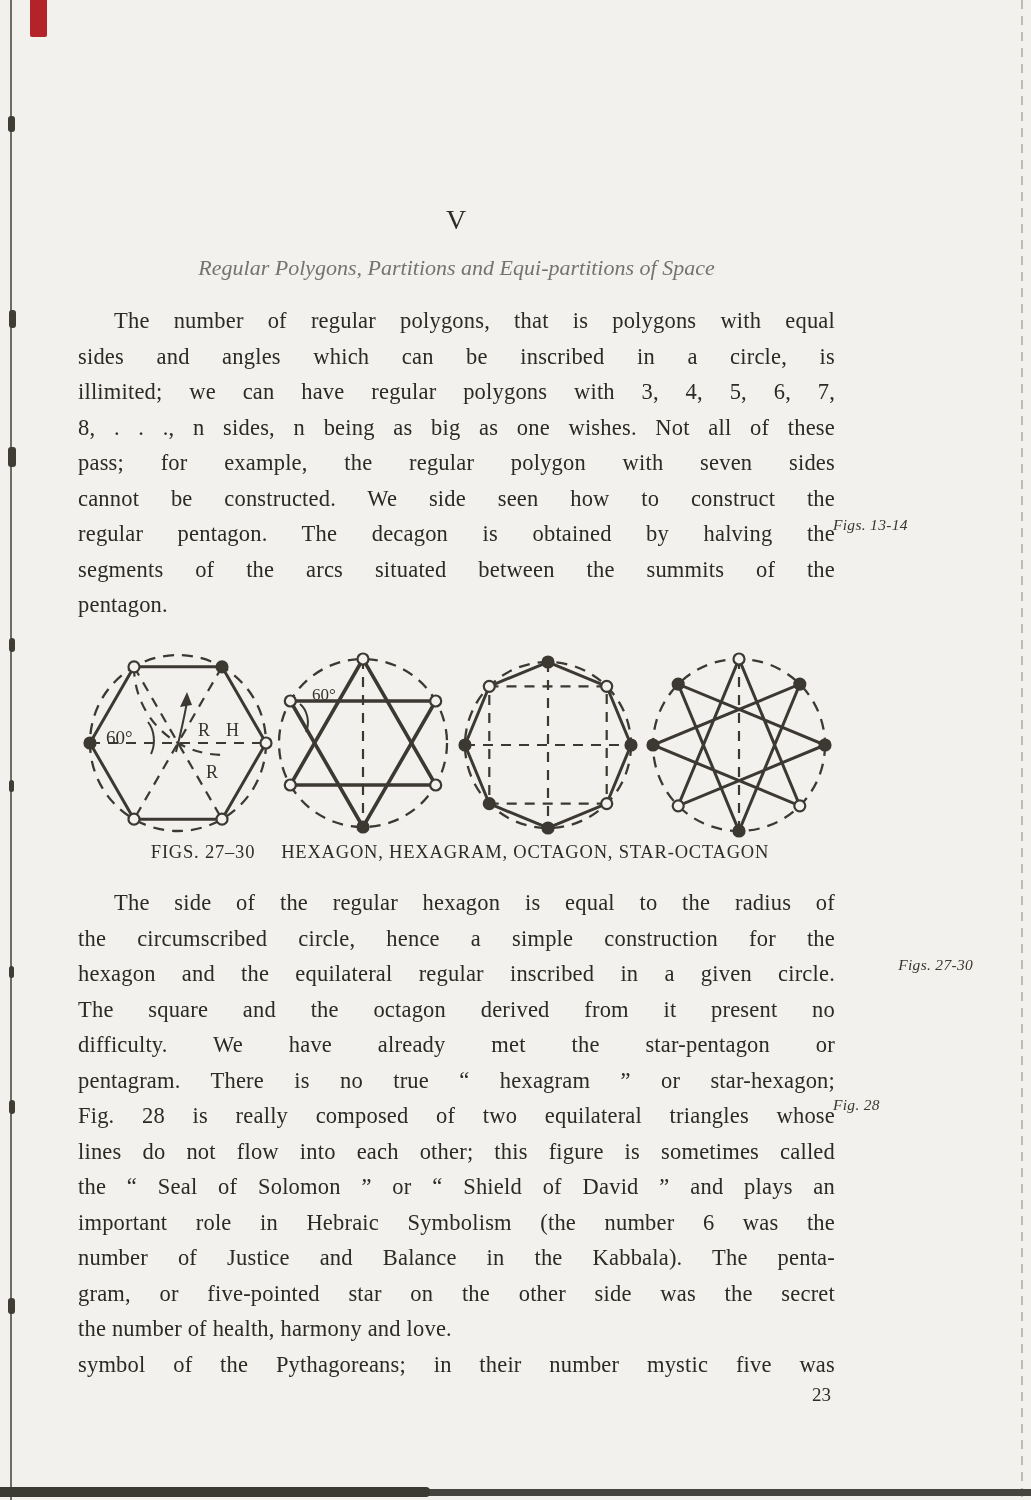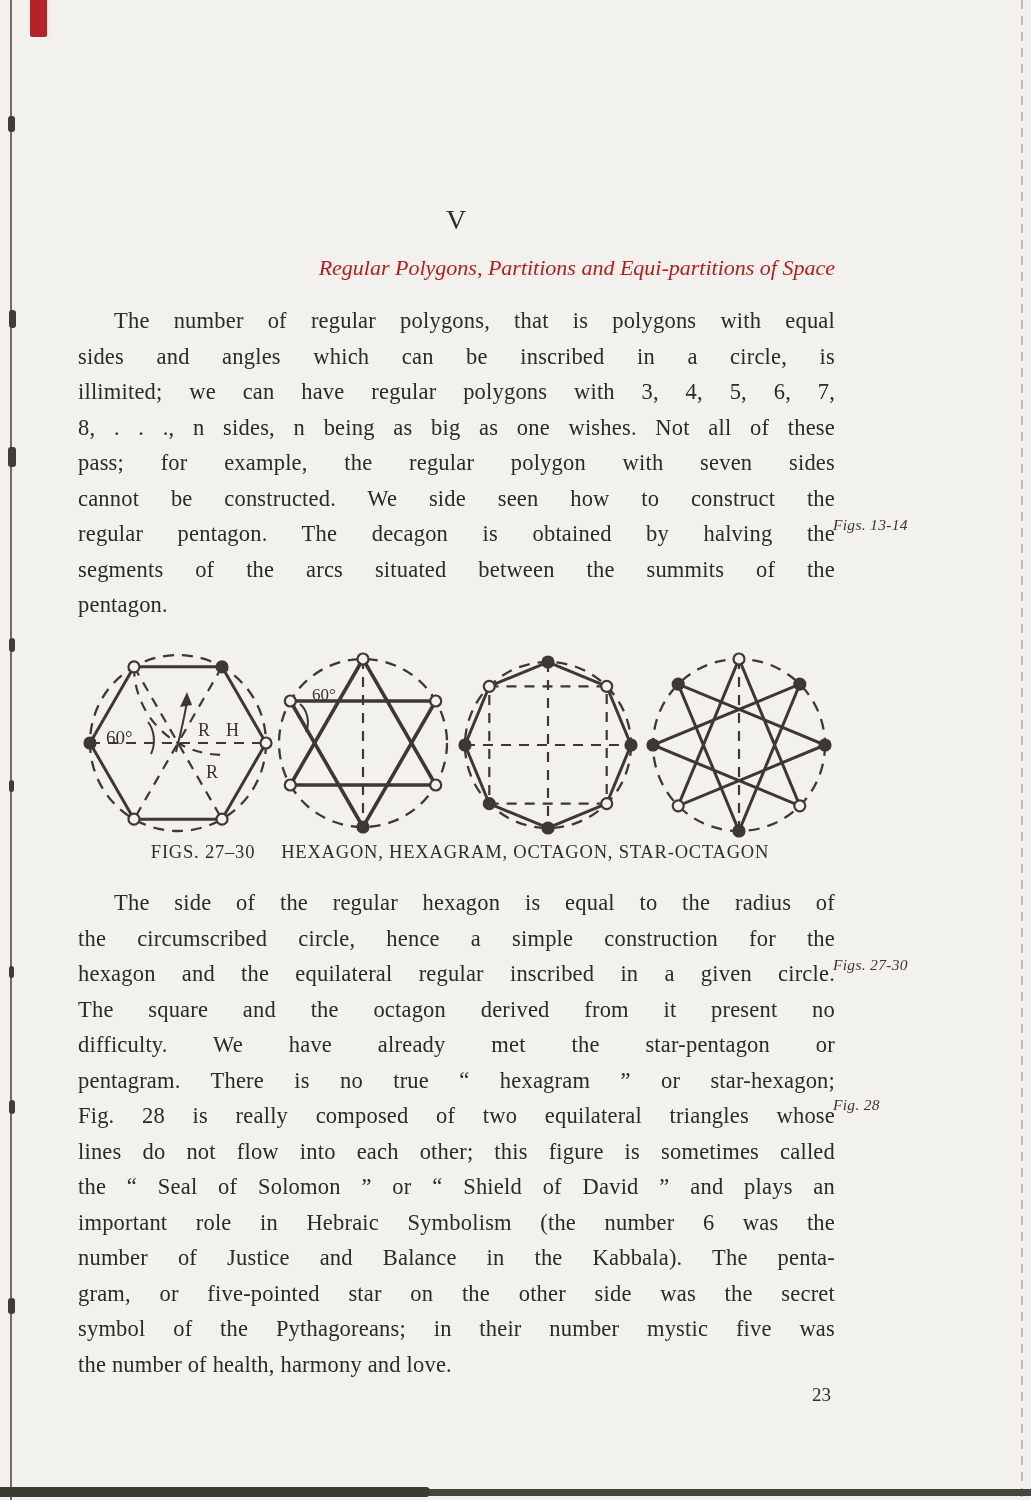--- a/index.html
+++ b/index.html
@@ -17,34 +17,34 @@
   .right-edge{position:absolute;left:1021px;top:0;width:2px;height:1500px;
     background:repeating-linear-gradient(#8a877c 0 9px, rgba(0,0,0,0) 9px 16px);opacity:.5;}
   
   .red-mark{position:absolute;left:30px;top:0;width:17px;height:37px;background:#b4232a;border-radius:0 0 2px 2px;}
   
   .bottom-strip{position:absolute;left:0;top:1489px;width:1031px;height:7px;background:#45453d;}
   .bottom-strip-left{position:absolute;left:0;top:1487px;width:430px;height:10px;background:#3b3b33;border-radius:0 4px 4px 0;}
 
   .chapter{position:absolute;left:78px;top:204px;width:757px;text-align:center;
     font-size:28px;letter-spacing:1px;color:#2e2d27;}
-  .sec-title{position:absolute;left:78px;top:255px;width:757px;text-align:right;
-    font-style:italic;font-size:22px;color:#b91c1c;}
+  .sec-title{position:absolute;left:78px;top:255px;width:757px;text-align:center;
+    font-style:italic;font-size:22px;color:#737373;}
 
   .col{position:absolute;left:78px;width:757px;}
   .p1{top:303px;}
   .p2{top:885px;}
   .tl{height:35.5px;line-height:35.5px;font-size:22.5px;letter-spacing:.2px;
     text-align:justify;text-align-last:justify;white-space:normal;color:#2b2a24;}
   .ind{text-indent:36px;}
   .nolast{text-align-last:left;}
 
   .mnote{position:absolute;left:833px;width:140px;font-style:italic;font-size:15.5px;
     color:#3a372f;letter-spacing:.3px;}
-  .mn1{top:516px;} .mn2{top:956px;} .mn3{top:1096px;}
+  .mn1{top:516px;} .mn2{top:956px;text-align:right;} .mn3{top:1096px;}
 
   .fig-wrap{position:absolute;left:0;top:652px;width:1031px;height:195px;}
   .caption{position:absolute;left:0;top:842px;width:920px;text-align:center;
     font-size:18.5px;letter-spacing:.8px;color:#2d2c26;}
   .capgap{display:inline-block;width:26px;}
 
   .pageno{position:absolute;left:812px;top:1384px;font-size:19px;color:#2e2d27;}
 
   svg text{font-family:"Liberation Serif","DejaVu Serif",serif;fill:#35332c;}
 </style>
@@ -169,22 +169,22 @@
     <div class="tl">hexagon and the equilateral regular inscribed in a given circle.</div>
     <div class="tl">The square and the octagon derived from it present no</div>
     <div class="tl">difficulty.  We have already met the star-pentagon or</div>
     <div class="tl">pentagram.  There is no true “ hexagram ” or star-hexagon;</div>
     <div class="tl">Fig. 28 is really composed of two equilateral triangles whose</div>
     <div class="tl">lines do not flow into each other;  this figure is sometimes called</div>
     <div class="tl">the “ Seal of Solomon ” or “ Shield of David ” and plays an</div>
     <div class="tl">important role in Hebraic Symbolism (the number 6 was the</div>
     <div class="tl">number of Justice and Balance in the Kabbala).  The penta-</div>
     <div class="tl">gram, or five-pointed star on the other side was the secret</div>
+    <div class="tl nolast">the number of health, harmony and love.</div>
     <div class="tl">symbol of the Pythagoreans;  in their number mystic five was</div>
-    <div class="tl nolast">the number of health, harmony and love.</div>
   </div>
 
   <div class="pageno">23</div>
 
   <div class="bottom-strip"></div>
   <div class="bottom-strip-left"></div>
 
 </div>
 
 </body></html>

